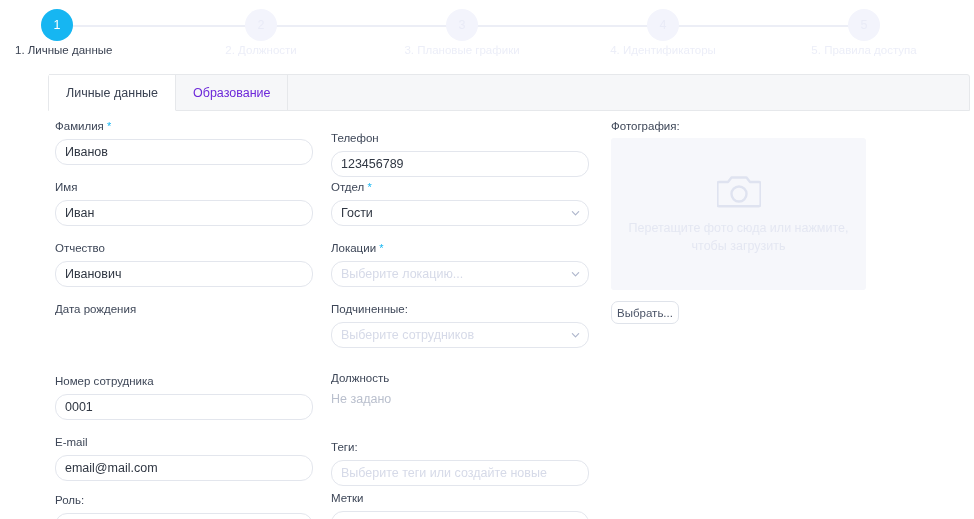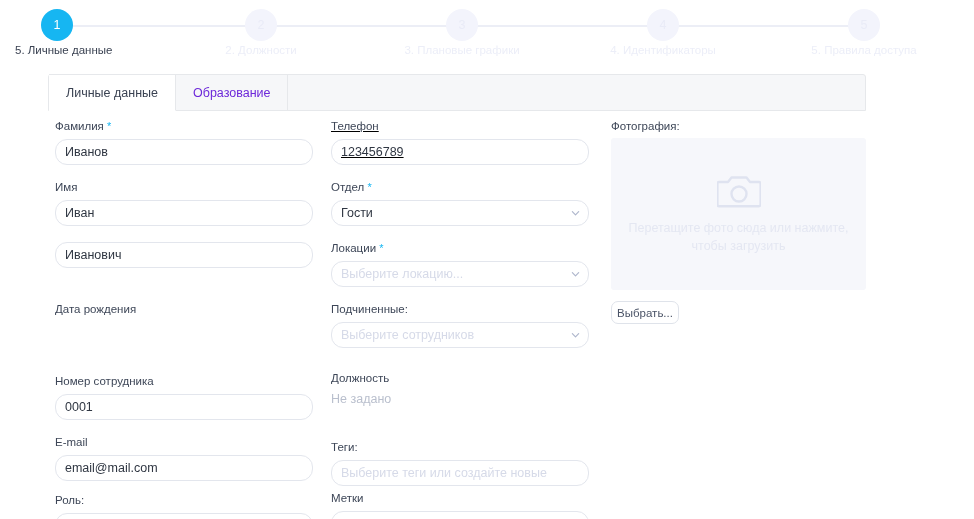--- a/index.html
+++ b/index.html
@@ -39,21 +39,21 @@
   .step-label.inactive { color: #eceef8; }
   .step-0 { left: -23px; } .step-0 .step-label { left: 38px; width: auto; text-align: left;}
   .step-1 { left: 181px; }
   .step-2 { left: 382px; }
   .step-3 { left: 583px; }
   .step-4 { left: 784px; }
 
   
   .tabbar {
     position: absolute; left: 48px; top: 74px;
-    width: 818px; height: 37px;
+    width: 922px; height: 37px;
     background: #f6f7f9;
     border: 1px solid #e6e8eb;
     border-radius: 3px 3px 0 0;
     display: flex; align-items: stretch;
   }
   .tab {
     padding: 0 17px;
     display: flex; align-items: center;
     font-size: 12.5px; color: #6d28d9;
     border-right: 1px solid #e6e8eb;
@@ -130,21 +130,21 @@
   }
 </style>
 </head>
 <body>
 
 <div class="stepper">
   <div class="step-track"></div>
 
   <div class="step step-0">
     <div class="step-circle active">1</div>
-    <div class="step-label active">5. Личные данные</div>
+    <div class="step-label active">1. Личные данные</div>
   </div>
   <div class="step step-1">
     <div class="step-circle inactive">2</div>
     <div class="step-label inactive">2. Должности</div>
   </div>
   <div class="step step-2">
     <div class="step-circle inactive">3</div>
     <div class="step-label inactive">3. Плановые графики</div>
   </div>
   <div class="step step-3">
@@ -170,20 +170,21 @@
       <span class="label"><span>Фамилия</span> <span class="req">*</span></span>
       <div class="input">Иванов</div>
     </div>
 
     <div class="field" style="top:61px;">
       <span class="label">Имя</span>
       <div class="input">Иван</div>
     </div>
 
     <div class="field" style="top:122px;">
+      <span class="label">Отчество</span>
       <div class="input">Иванович</div>
     </div>
 
     <div class="field" style="top:183px;">
       <span class="label">Дата рождения</span>
     </div>
 
     <div class="field" style="top:255px;">
       <span class="label">Номер сотрудника</span>
       <div class="input">0001</div>
@@ -199,21 +200,21 @@
       <div class="select">
         
         
       </div>
     </div>
 
   </div>
 
   <div class="col col-mid">
 
-    <div class="field" style="top:0px;text-decoration:underline;">
+    <div class="field" style="top:12px;">
       <span class="label">Телефон</span>
       <div class="input">123456789</div>
     </div>
 
     <div class="field" style="top:61px;">
       <span class="label"><span>Отдел</span> <span class="req">*</span></span>
       <div class="select">
         <span>Гости</span>
         <svg class="chev" viewBox="0 0 10 10">
           <path d="M1.5 3.5 L5 7 L8.5 3.5" fill="none" stroke="#aeb6cc" stroke-width="1.3" stroke-linecap="round" stroke-linejoin="round"></path>

